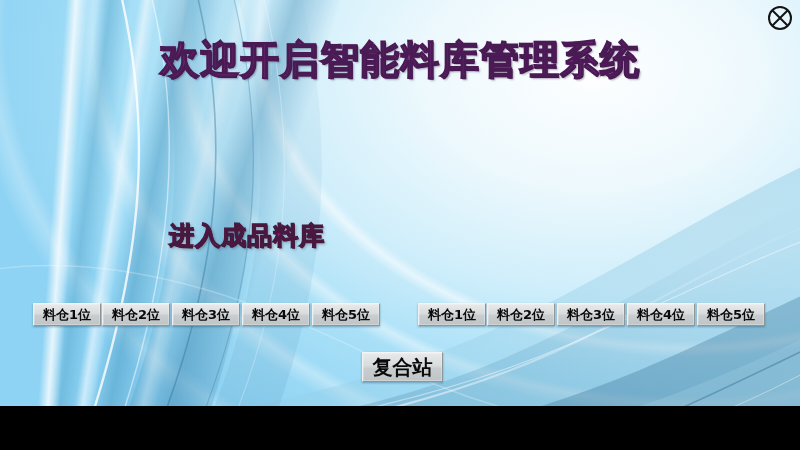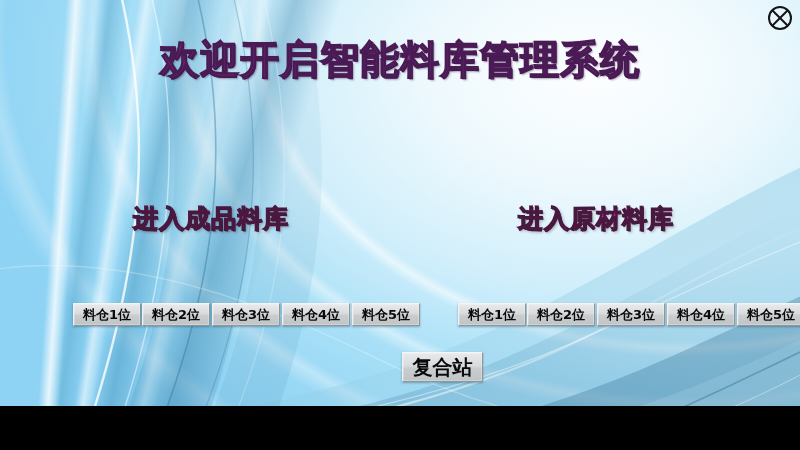--- a/index.html
+++ b/index.html
@@ -78,49 +78,49 @@
     text-shadow:
       0 0 1px #4a1a55,
       1px 1px 0 #41164b,
       2px 2px 2px rgba(40,12,48,.35);
     white-space: nowrap;
   }
 
   
   .section-label {
     position: absolute;
-    top: 202px;
+    top: 219px;
     font-size: 25px;
     font-weight: 700;
     letter-spacing: 1px;
     color: #b4249a;
     -webkit-text-stroke: 1.1px #49183f;
     text-shadow: 1px 1px 0 #3f1438, 2px 2px 3px rgba(30,8,30,.35);
     white-space: nowrap;
+    padding-left: 36px;
   }
   #label-finished { left: 133px; }
   #label-raw      { left: 518px; }
 
   
   .btn {
     position: absolute;
     box-sizing: border-box;
     background: linear-gradient(180deg, #e7e9ea 0%, #d9dcdd 45%, #c9cdcf 55%, #bfc4c6 100%);
     border: 1px solid #8e9699;
     border-top-color: #f3f5f6;
     border-left-color: #eef0f1;
     color: #0a0a0a;
     font-family: "DejaVu Sans", "Liberation Sans", sans-serif;
     display: flex;
     align-items: center;
     justify-content: center;
     box-shadow: 0 1px 2px rgba(20,50,70,.35), inset 0 0 0 1px rgba(255,255,255,.25);
     cursor: pointer;
     white-space: nowrap;
-    margin-left: 40px;
   }
   .btn.bin {
     width: 68px;
     height: 23px;
     top: 303px;
     font-size: 13px;
     font-weight: 700;
   }
   #btn-composite {
     left: 362px;
@@ -189,21 +189,20 @@
 
   <svg id="close-btn" viewBox="0 0 28 28">
     <circle cx="14" cy="14" r="11" fill="none" stroke="#141414" stroke-width="2"></circle>
     <line x1="6.5" y1="6.5" x2="21.5" y2="21.5" stroke="#141414" stroke-width="2"></line>
     <line x1="21.5" y1="6.5" x2="6.5" y2="21.5" stroke="#141414" stroke-width="2"></line>
   </svg>
 
   <div id="title">欢迎开启智能料库管理系统</div>
 
   <div class="section-label" id="label-finished">进入成品料库</div>
-  <div class="section-label" id="label-raw">进入原材料库</div>
 
   <div class="btn bin" style="left:33px">料仓1位</div>
   <div class="btn bin" style="left:102px">料仓2位</div>
   <div class="btn bin" style="left:172px">料仓3位</div>
   <div class="btn bin" style="left:242px">料仓4位</div>
   <div class="btn bin" style="left:312px">料仓5位</div>
 
   <div class="btn bin" style="left:418px">料仓1位</div>
   <div class="btn bin" style="left:487px">料仓2位</div>
   <div class="btn bin" style="left:557px">料仓3位</div>

